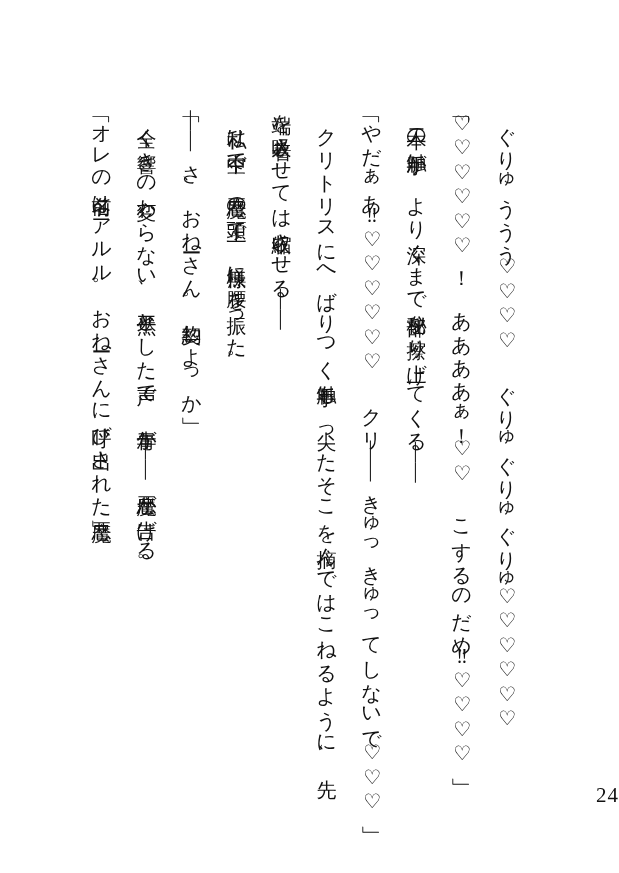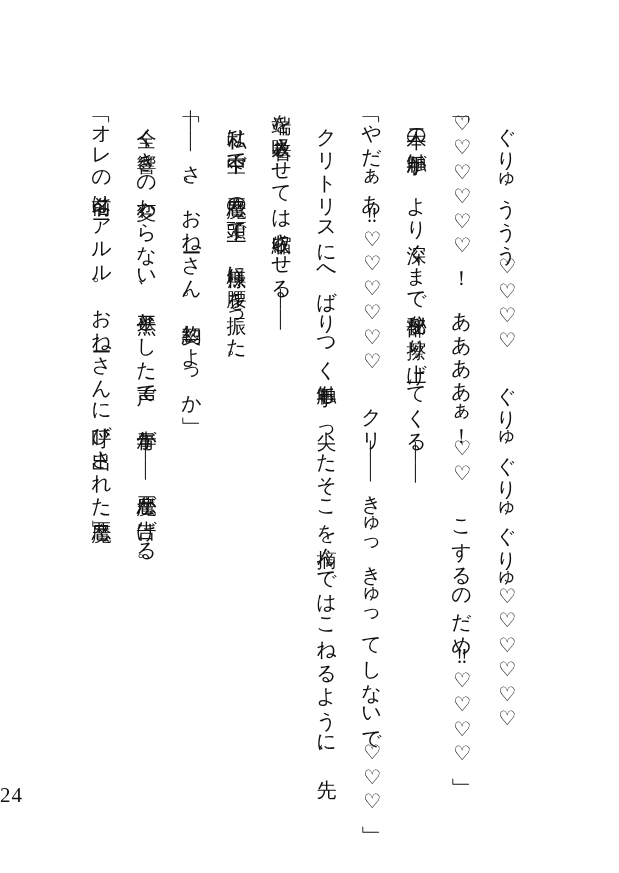--- a/index.html
+++ b/index.html
@@ -33,21 +33,21 @@
   .line.para { text-indent: 14px; }
   
   .line.quote { text-indent: 10px; }
   
   .line.cont { text-indent: 0; }
   .page-number {
     position: absolute;
     top: 783px;
     left: 0;
     width: 100%;
-    text-align: left;
+    text-align: right;
     font-size: 21px;
     letter-spacing: 1px;
   }
 </style>
 </head>
 <body>
 
 <div class="text-area">
   <div class="line para">ぐりゅううう♡♡♡♡　ぐりゅぐりゅぐりゅ♡♡♡♡♡♡</div>
   <div class="line quote">「♡♡♡♡♡♡！　ああああぁ！♡♡　こするのだめ‼♡♡♡♡」</div>

